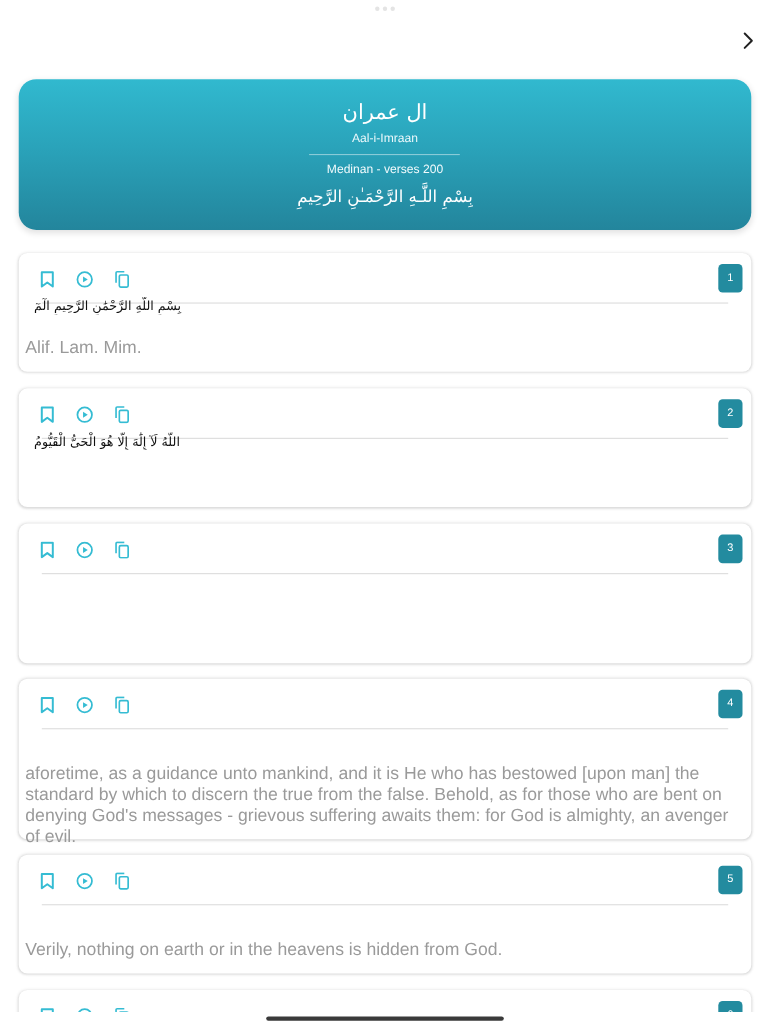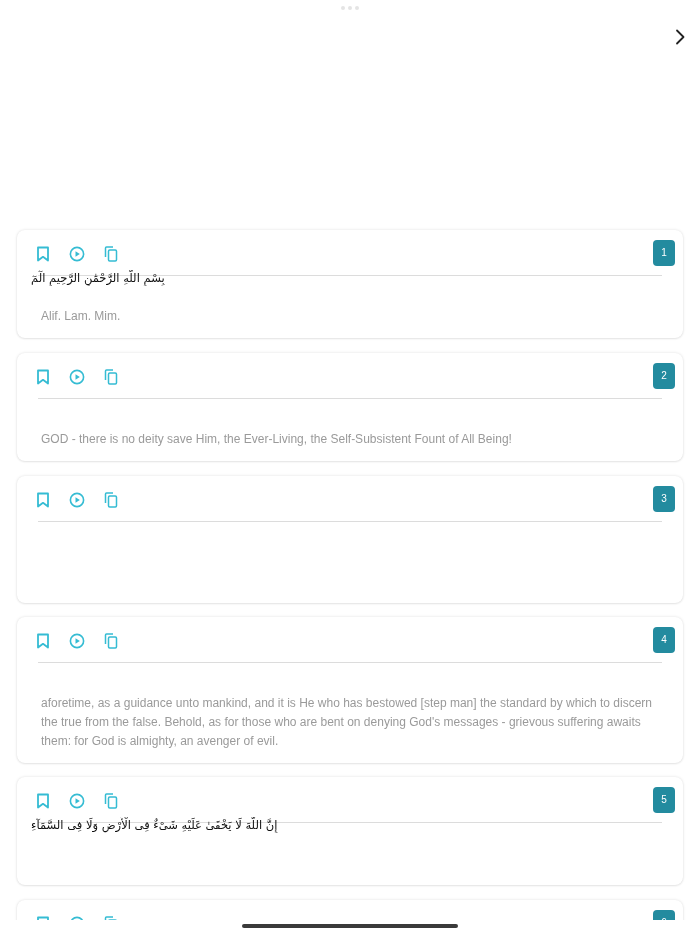--- a/index.html
+++ b/index.html
@@ -71,22 +71,22 @@
     .card-divider {
       position: absolute; top: 45px; left: 21px; right: 21px; height: 1px; background: #dcdcdc;
     }
     .verse-arabic {
       position: absolute; top: 40px; right: 14px; left: 14px;
       direction: rtl; text-align: left;
       font-family: "DejaVu Sans", sans-serif; font-size: 11.5px; line-height: 16px; color: #111;
       white-space: nowrap; overflow: hidden;
     }
     .verse-translation {
-      position: absolute; top: 77px; left: 24px; right: 20px;
-      font-size: 12px; line-height: 19px; color: #9a9a9a;
+      position: absolute; top: 77px; left: 6px; right: 20px;
+      font-size: 16px; line-height: 19px; color: #9a9a9a;
     }
 
     .home-indicator {
       position: absolute; bottom: 6px; left: 50%; transform: translateX(-50%);
       width: 216px; height: 4px; border-radius: 2px; background: #3a3a3a;
     }
     .bottom-fade {
       position: absolute; left: 0; right: 0; bottom: 0; height: 14px; background: #fff;
     }
   </style>
@@ -100,20 +100,27 @@
     <span></span>
     <span></span>
   </div>
 
   <div class="nav-next">
     <svg width="10" height="16" viewBox="0 0 10 16">
       <path d="M2 1.5 L8.5 8 L2 14.5" fill="none" stroke="#222" stroke-width="1.8" stroke-linecap="round" stroke-linejoin="round"></path>
     </svg>
   </div>
 
+  <div class="surah-header">
+    <div class="surah-ar-name">ال عمران</div>
+    <div class="surah-en-name">Aal-i-Imraan</div>
+    <div class="surah-divider"></div>
+    <div class="surah-meta">Medinan - verses 200</div>
+    <div class="surah-basmala">بِسْمِ اللَّـهِ الرَّحْمَـٰنِ الرَّحِيمِ</div>
+  </div>
 
   <div class="verse-card" style="top:230px;height:108px;">
     <div class="card-actions">
       <div class="act">
         <svg width="14" height="16" viewBox="0 0 14 16">
             <path d="M2 1.5 H12 V14.5 L7 10.8 L2 14.5 Z" fill="none" stroke="#35bcd3" stroke-width="1.8" stroke-linejoin="round"></path>
           </svg>
       </div>
       <div class="act">
         <svg width="16" height="16" viewBox="0 0 16 16">
@@ -149,21 +156,21 @@
       </div>
       <div class="act">
         <svg width="14" height="16" viewBox="0 0 14 16">
             <path d="M1.5 11 V2 Q1.5 1 2.5 1 H9" fill="none" stroke="#35bcd3" stroke-width="1.5"></path>
             <rect x="4.5" y="4" width="8" height="11" rx="1.2" fill="none" stroke="#35bcd3" stroke-width="1.5"></rect>
           </svg>
       </div>
     </div>
     <div class="verse-badge">2</div>
     <div class="card-divider"></div>
-    <div class="verse-translation">GOD - there is no deity save Him, the Ever-Living, the Self-Subsistent Fount of All Being!</div>
+    <div class="verse-arabic">اللَّهُ لَآ إِلَٰهَ إِلَّا هُوَ الْحَىُّ الْقَيُّومُ</div>
   </div>
 
   <div class="verse-card" style="top:476px;height:127px;">
     <div class="card-actions">
       <div class="act">
         <svg width="14" height="16" viewBox="0 0 14 16">
             <path d="M2 1.5 H12 V14.5 L7 10.8 L2 14.5 Z" fill="none" stroke="#35bcd3" stroke-width="1.8" stroke-linejoin="round"></path>
           </svg>
       </div>
       <div class="act">
@@ -198,21 +205,21 @@
       </div>
       <div class="act">
         <svg width="14" height="16" viewBox="0 0 14 16">
             <path d="M1.5 11 V2 Q1.5 1 2.5 1 H9" fill="none" stroke="#35bcd3" stroke-width="1.5"></path>
             <rect x="4.5" y="4" width="8" height="11" rx="1.2" fill="none" stroke="#35bcd3" stroke-width="1.5"></rect>
           </svg>
       </div>
     </div>
     <div class="verse-badge">4</div>
     <div class="card-divider"></div>
-    <div class="verse-translation">aforetime, as a guidance unto mankind, and it is He who has bestowed [step man] the standard by which to discern the true from the false. Behold, as for those who are bent on denying God's messages - grievous suffering awaits them: for God is almighty, an avenger of evil.</div>
+    <div class="verse-translation">aforetime, as a guidance unto mankind, and it is He who has bestowed [upon man] the standard by which to discern the true from the false. Behold, as for those who are bent on denying God's messages - grievous suffering awaits them: for God is almighty, an avenger of evil.</div>
   </div>
 
   <div class="verse-card" style="top:777px;height:108px;">
     <div class="card-actions">
       <div class="act">
         <svg width="14" height="16" viewBox="0 0 14 16">
             <path d="M2 1.5 H12 V14.5 L7 10.8 L2 14.5 Z" fill="none" stroke="#35bcd3" stroke-width="1.8" stroke-linejoin="round"></path>
           </svg>
       </div>
       <div class="act">
@@ -223,21 +230,21 @@
       </div>
       <div class="act">
         <svg width="14" height="16" viewBox="0 0 14 16">
             <path d="M1.5 11 V2 Q1.5 1 2.5 1 H9" fill="none" stroke="#35bcd3" stroke-width="1.5"></path>
             <rect x="4.5" y="4" width="8" height="11" rx="1.2" fill="none" stroke="#35bcd3" stroke-width="1.5"></rect>
           </svg>
       </div>
     </div>
     <div class="verse-badge">5</div>
     <div class="card-divider"></div>
-    <div class="verse-arabic">إِنَّ اللَّهَ لَا يَخْفَىٰ عَلَيْهِ شَىْءٌ فِى الْأَرْضِ وَلَا فِى السَّمَآءِ</div>
+    <div class="verse-translation">Verily, nothing on earth or in the heavens is hidden from God.</div>
   </div>
 
   <div class="verse-card" style="top:900px;height:108px;">
     <div class="card-actions">
       <div class="act">
         <svg width="14" height="16" viewBox="0 0 14 16">
             <path d="M2 1.5 H12 V14.5 L7 10.8 L2 14.5 Z" fill="none" stroke="#35bcd3" stroke-width="1.8" stroke-linejoin="round"></path>
           </svg>
       </div>
       <div class="act">

